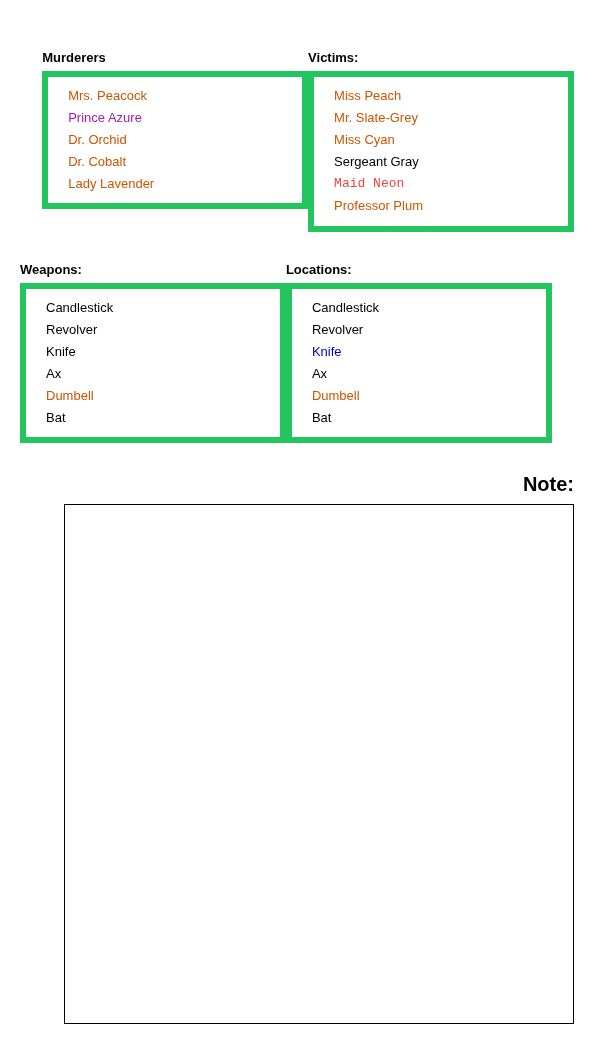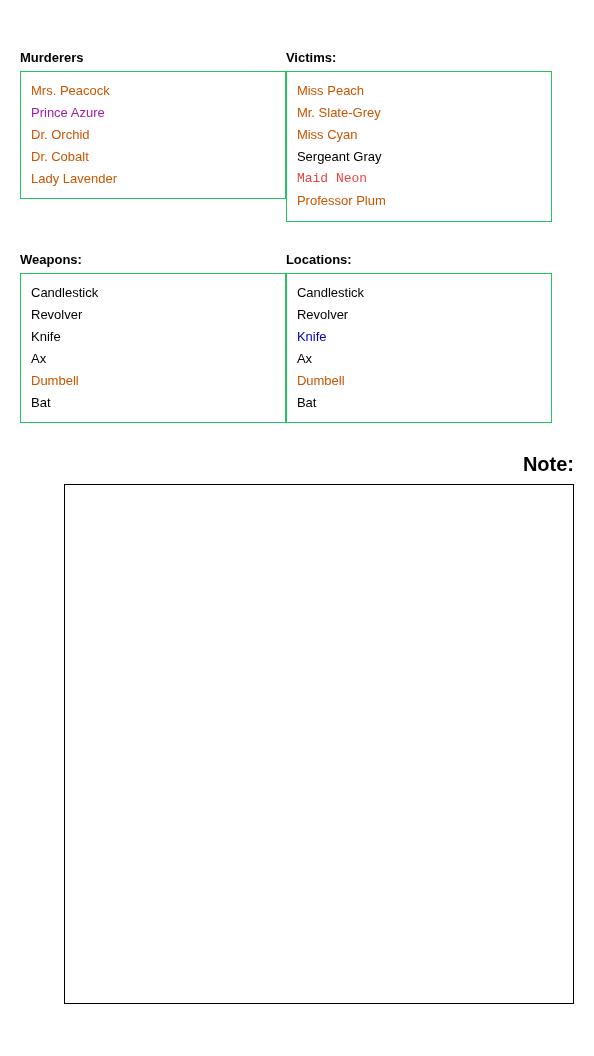--- a/index.html
+++ b/index.html
@@ -6,35 +6,35 @@
     body {
       background: #fff;
       font-family: Arial, sans-serif;
       font-size: 13px;
       width: 594px;
       min-height: 1056px;
       padding: 20px;
     }
     .top-section {
       display: flex;
-      justify-content: flex-start;
+      justify-content: flex-end;
       margin-top: 30px;
     }
     .column {
       width: 48%;
     }
     .section-label {
       font-size: 13px;
       font-weight: bold;
       color: #000;
       margin-bottom: 6px;
     }
     .list-box {
-      border: 1px solid #22c55e;
-      padding: 8px 10px;
+      border: 6px solid #22c55e;
+      padding: 8px 20px;
       min-height: 50px;
       line-height: 1.7;
     }
     .middle-section {
       display: flex;
       margin-top: 30px;
     }
     .note-section {
       margin-top: 30px;
       display: flex;

